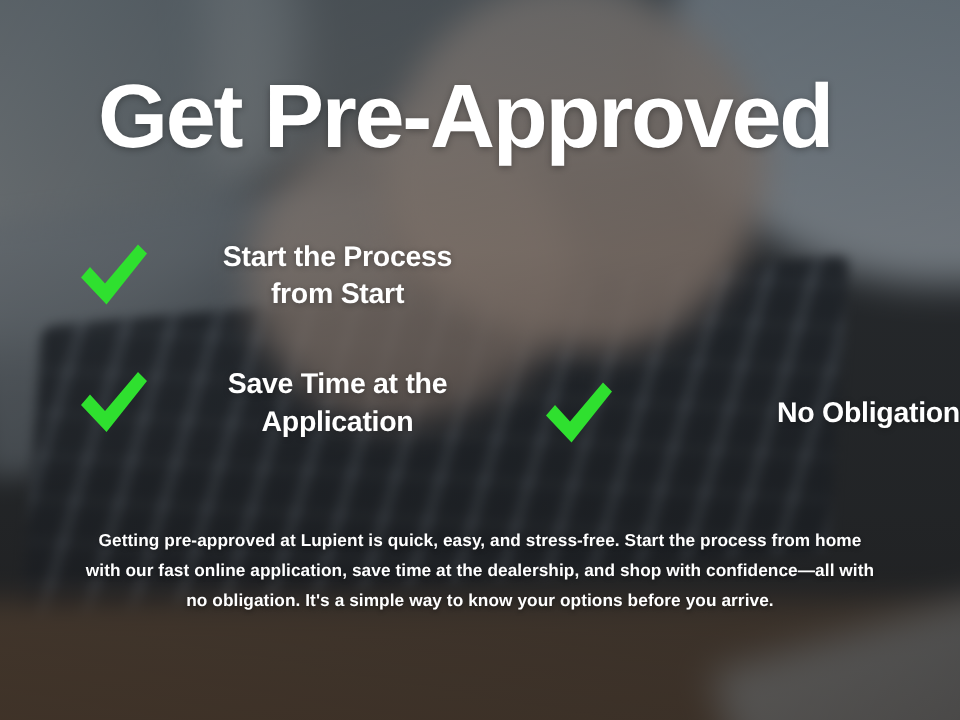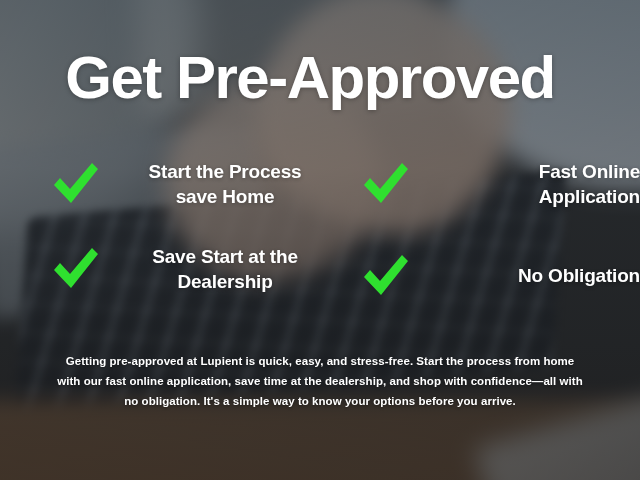--- a/index.html
+++ b/index.html
@@ -231,45 +231,34 @@
     <div class="benefits">
 
       <div class="benefit benefit-1">
         <span class="check">
           <svg viewBox="0 0 50 52" aria-hidden="true">
             <path d="M4 27 L10 20 L20 31 L42 5 L48 11 L21 45 Z" fill="#2fe02f"></path>
           </svg>
         </span>
         <span class="benefit-text">
           <span>Start the Process</span><br>
-          <span>save Home</span>
+          <span>from Start</span>
         </span>
       </div>
 
-      <div class="benefit benefit-2">
-        <span class="check">
-          <svg viewBox="0 0 50 52" aria-hidden="true">
-            <path d="M4 27 L10 20 L20 31 L42 5 L48 11 L21 45 Z" fill="#2fe02f"></path>
-          </svg>
-        </span>
-        <span class="benefit-text">
-          <span>Fast Online</span><br>
-          <span>Application</span>
-        </span>
-      </div>
 
       <div class="benefit benefit-3">
         <span class="check">
           <svg viewBox="0 0 50 52" aria-hidden="true">
             <path d="M4 27 L10 20 L20 31 L42 5 L48 11 L21 45 Z" fill="#2fe02f"></path>
           </svg>
         </span>
         <span class="benefit-text">
-          <span>Save Start at the</span><br>
-          <span>Dealership</span>
+          <span>Save Time at the</span><br>
+          <span>Application</span>
         </span>
       </div>
 
       <div class="benefit benefit-4">
         <span class="check">
           <svg viewBox="0 0 50 52" aria-hidden="true">
             <path d="M4 27 L10 20 L20 31 L42 5 L48 11 L21 45 Z" fill="#2fe02f"></path>
           </svg>
         </span>
         <span class="benefit-text">

